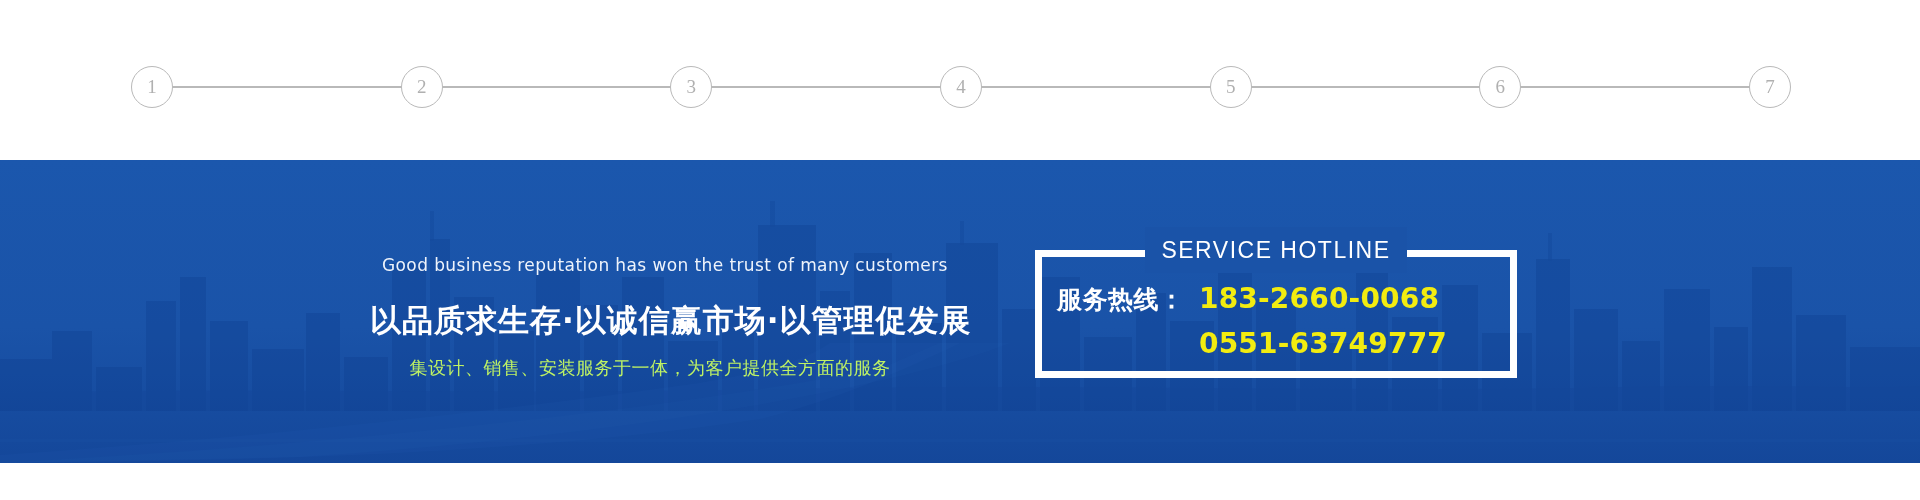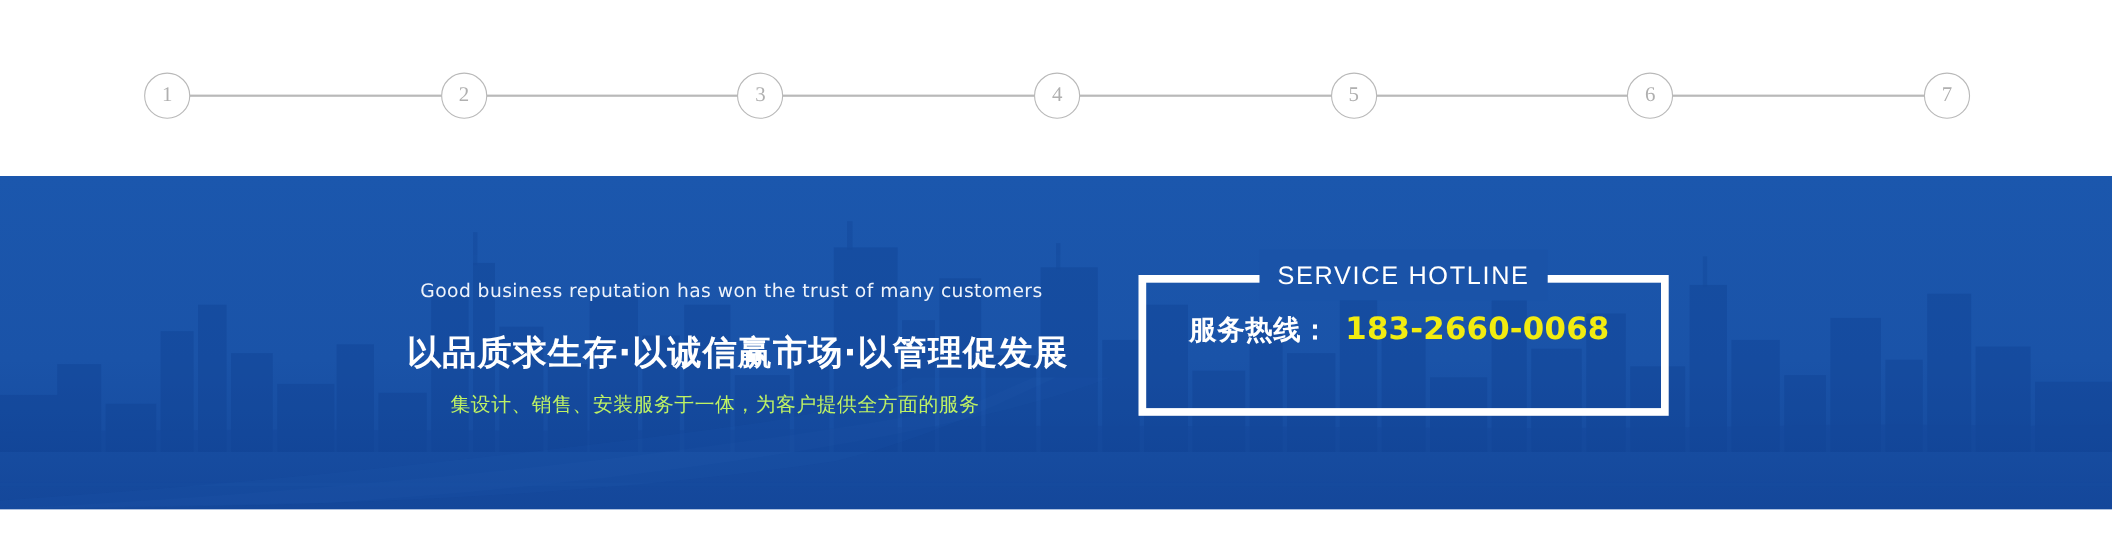--- a/index.html
+++ b/index.html
@@ -167,21 +167,21 @@
     padding: 0 16px;
     color: #ffffff;
     font-size: 23px;
     line-height: 46px;
     letter-spacing: 1.5px;
     white-space: nowrap;
     font-family: "Liberation Sans", "DejaVu Sans", sans-serif;
   }
   .hotline-rows {
     position: absolute;
-    left: 1035px;
+    left: 1011px;
     top: 122px;
     width: 482px;
   }
   .hotline-row {
     display: flex;
     align-items: baseline;
     justify-content: flex-start;
     padding-left: 46px;
     height: 45px;
   }
@@ -301,16 +301,20 @@
 
     <div class="hotline-title-wrap">
       <span class="hotline-title">SERVICE  HOTLINE</span>
     </div>
 
     <div class="hotline-rows">
       <div class="hotline-row">
         <span class="hotline-label">服务热线：</span>
         <span class="hotline-number">183-2660-0068</span>
       </div>
+      <div class="hotline-row second">
+        <span class="hotline-label">服务热线：</span>
+        <span class="hotline-number">0551-63749777</span>
+      </div>
     </div>
   </div>
 
 </div>
 
 </body></html>

